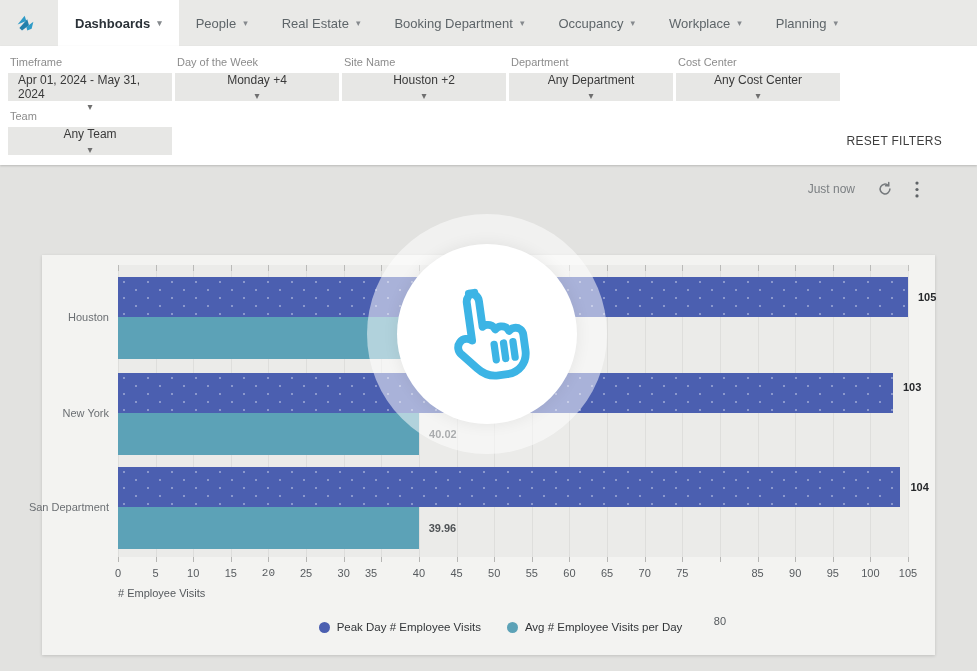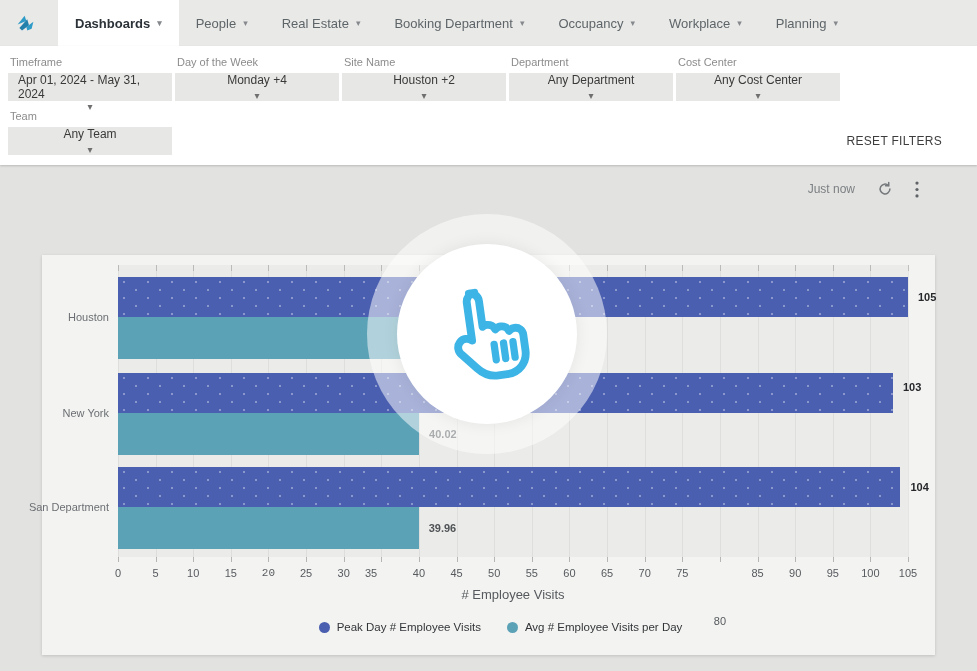--- a/index.html
+++ b/index.html
@@ -51,21 +51,21 @@
   .bar { position:absolute; left:0; cursor:pointer; }
   .bar.peak { height:40px;
     background-image:
       radial-gradient(rgba(255,255,255,.35) 1.1px, transparent 1.6px),
       radial-gradient(rgba(255,255,255,.35) 1.1px, transparent 1.6px);
     background-size:24px 16px,24px 16px; background-position:6px 5px,18px 13px; }
   .bar.avg { height:42px; }
   .val { position:absolute; transform:translateY(-50%); font-size:11px; font-weight:700; color:#26282b; white-space:nowrap; }
   .val.avg { color:#4f5356; }
   .cat { position:absolute; right:calc(100% + 9px); transform:translateY(-50%); font-size:11px; color:#6b6f73; white-space:nowrap; }
-  .xlabel { position:absolute; left:76px; width:790px; top:332px; text-align:center; font-size:13px; color:#55595d; }
+  .xlabel { position:absolute; left:76px; width:790px; top:332px; text-align:left; font-size:11px; color:#55595d; }
   .legend { position:absolute; left:0; width:100%; top:366px; display:flex; justify-content:center; gap:26px;margin-left:12px; }
   .legend-item { display:flex; align-items:center; gap:7px; font-size:11.5px; color:#323538; cursor:pointer; }
   .legend-dot { width:11px; height:11px; border-radius:50%; }
 
   
   .overlay-ring { position:absolute; left:367px; top:214px; width:240px; height:240px; border-radius:50%; background:rgba(255,255,255,.52); display:flex; align-items:center; justify-content:center; z-index:20; pointer-events:none; }
   .overlay-circle { width:180px; height:180px; border-radius:50%; background:#fff; display:flex; align-items:center; justify-content:center; box-shadow:0 0 16px rgba(0,0,0,.07); }
   .hand-svg { transform:rotate(-8deg); }
 </style>
 </head>

